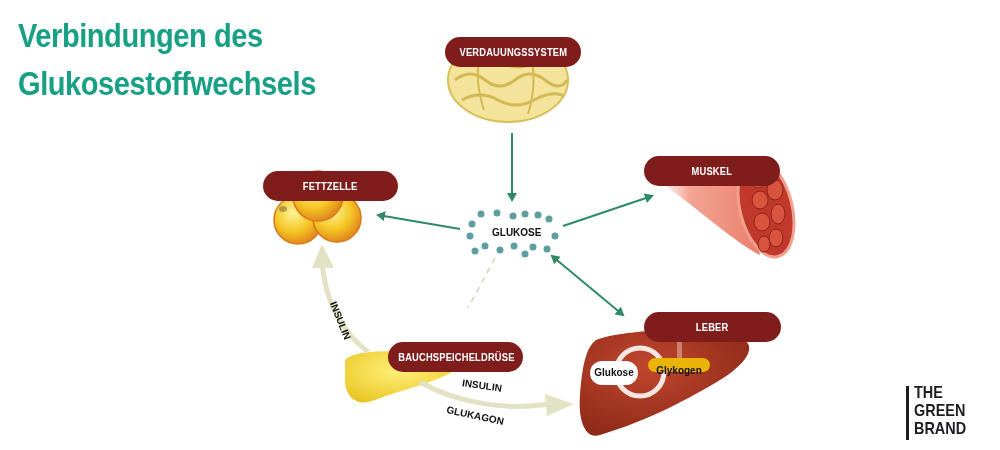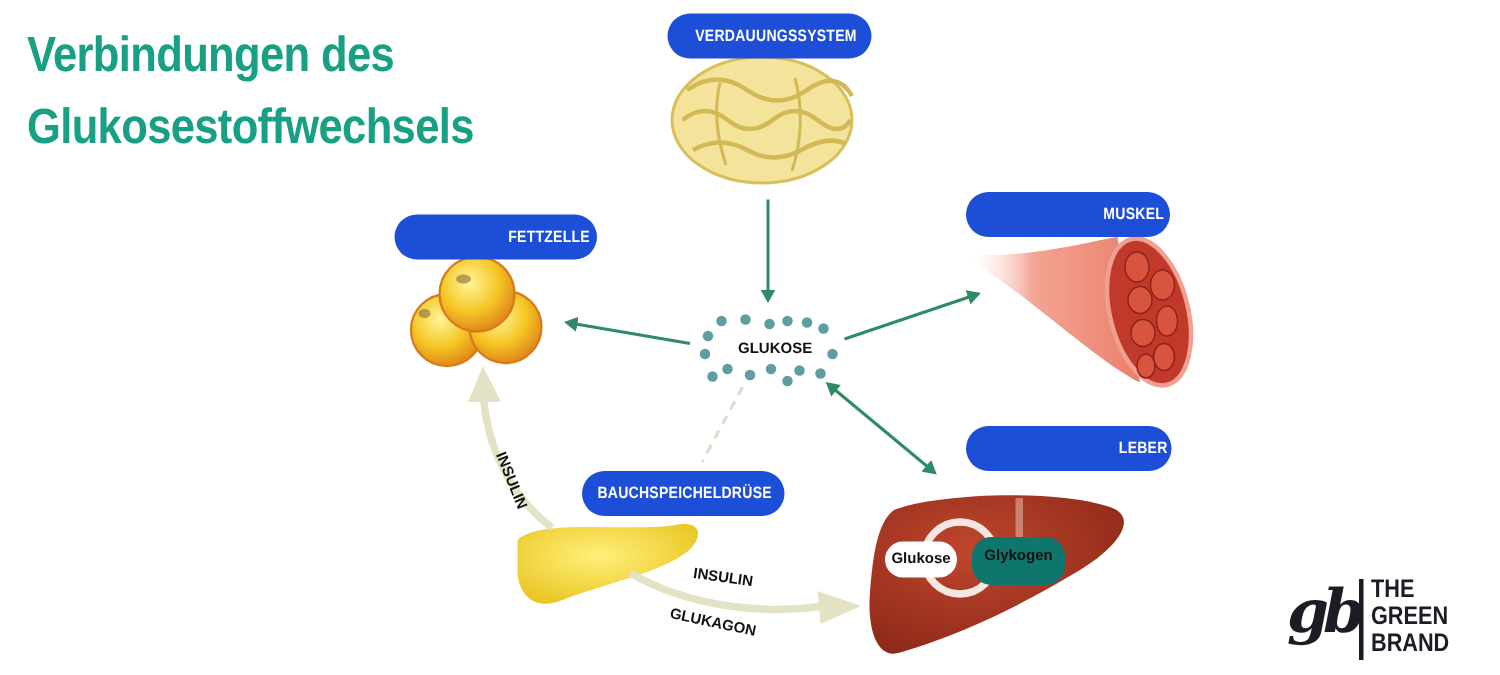--- a/index.html
+++ b/index.html
@@ -11,25 +11,26 @@
     }
     .title {
       position: absolute; left: 18px; top: 12px;
       font-family: "Liberation Sans", sans-serif;
       font-weight: bold; font-size: 33px; line-height: 48px;
       color: #18a085; letter-spacing: -0.5px;
       transform: scaleX(0.88); transform-origin: left top;
     }
     .title div { white-space: nowrap; }
     .pill {
-      position: absolute; background: #1d4ed8; color: #ffffff;
+      position: absolute; background: #7f1d1d; color: #ffffff;
       border-radius: 16px; height: 30px; line-height: 30px;
-      text-align: right; font-weight: bold; font-size: 11px;
+      text-align: center; font-weight: bold; font-size: 11px;
       font-family: "Liberation Sans", sans-serif;
       letter-spacing: 0.2px;
+      margin-top: 28px;
     }
     .pill span { display: inline-block; transform: scaleX(0.85); }
     svg.diagram { position: absolute; left: 0; top: 0; }
     .label {
       position: absolute; font-weight: bold; font-size: 10px; color: #111;
       font-family: "Liberation Sans", sans-serif; white-space: nowrap;
     }
     .logo {
       position: absolute; left: 858px; top: 382px; width: 130px; height: 60px;
     }
@@ -171,29 +172,28 @@
 </div>
 <div class="pill" style="left:388px; top:314px; width:135px;">
   <span>BAUCHSPEICHELDRÜSE</span>
 </div>
 
 <div class="label" style="left:492px; top:227px; font-size:10px;">GLUKOSE</div>
 
 <div style="position:absolute; left:590px; top:361px; width:48px; height:24px; background:#fff; border-radius:12px; text-align:center; line-height:24px; font-weight:bold; font-size:10px; color:#111;">
   <span>Glukose</span>
 </div>
-<div style="position:absolute; left:648px; top:358px; width:62px; height:32px; background:#0f766e; border-radius:13px; text-align:center; line-height:26px; font-weight:bold; font-size:10px; color:#111;">
+<div style="position:absolute; left:648px; top:358px; width:62px; height:14px; background:#eab308; border-radius:13px; text-align:center; line-height:26px; font-weight:bold; font-size:10px; color:#111;">
   <span>Glykogen</span>
 </div>
 
 <div class="label" style="left:338px; top:300px; transform:rotate(68deg); transform-origin:left top;">INSULIN</div>
 <div class="label" style="left:462px; top:380px; transform:rotate(8deg);">INSULIN</div>
 <div class="label" style="left:446px; top:410px; transform:rotate(12deg);">GLUKAGON</div>
 
 <div class="logo">
-  <div class="gb">gb</div>
   <div class="bar"></div>
   <div class="txt">
     <div>THE</div>
     <div>GREEN</div>
     <div>BRAND</div>
   </div>
 </div>
 
 </body></html>

